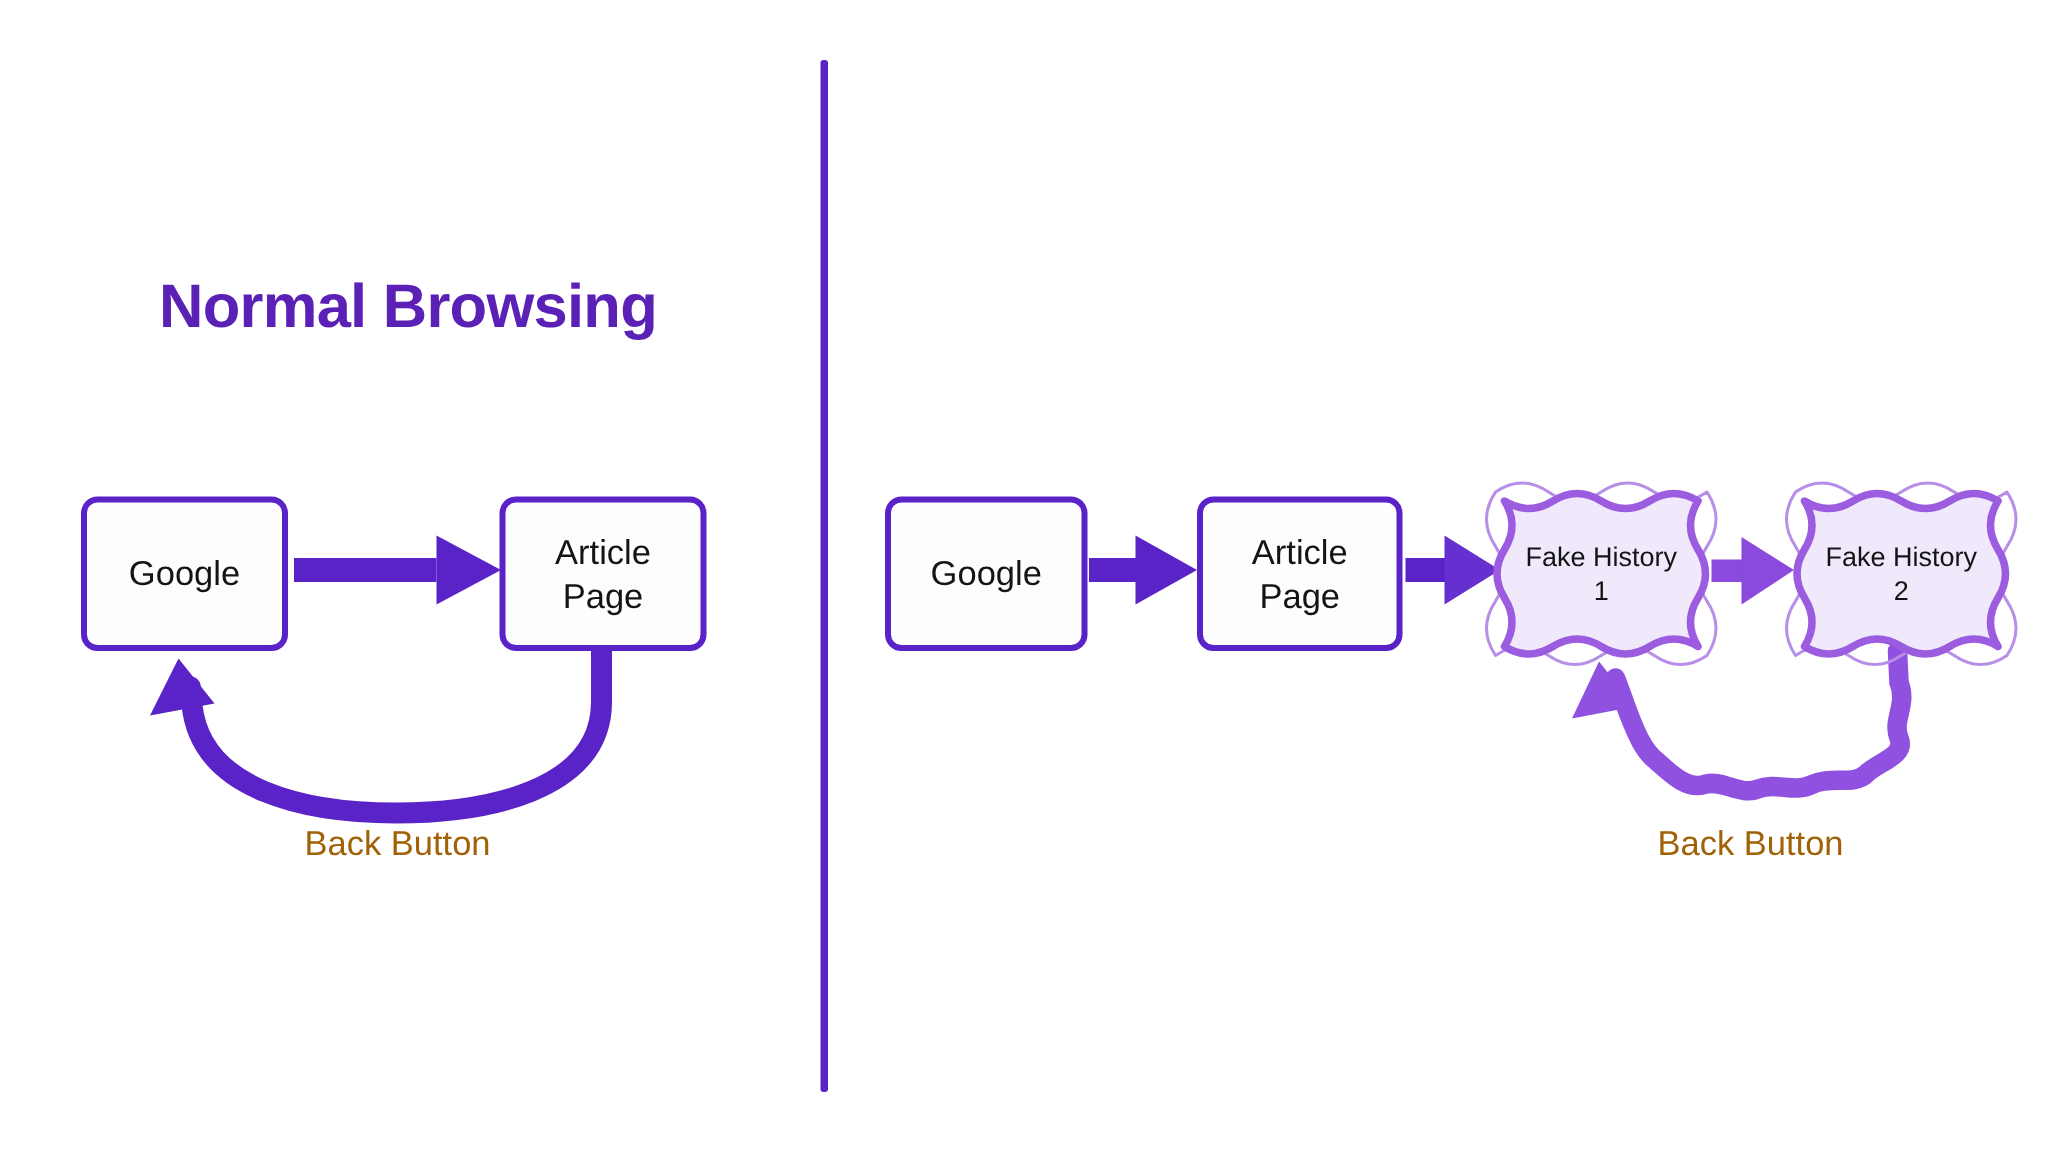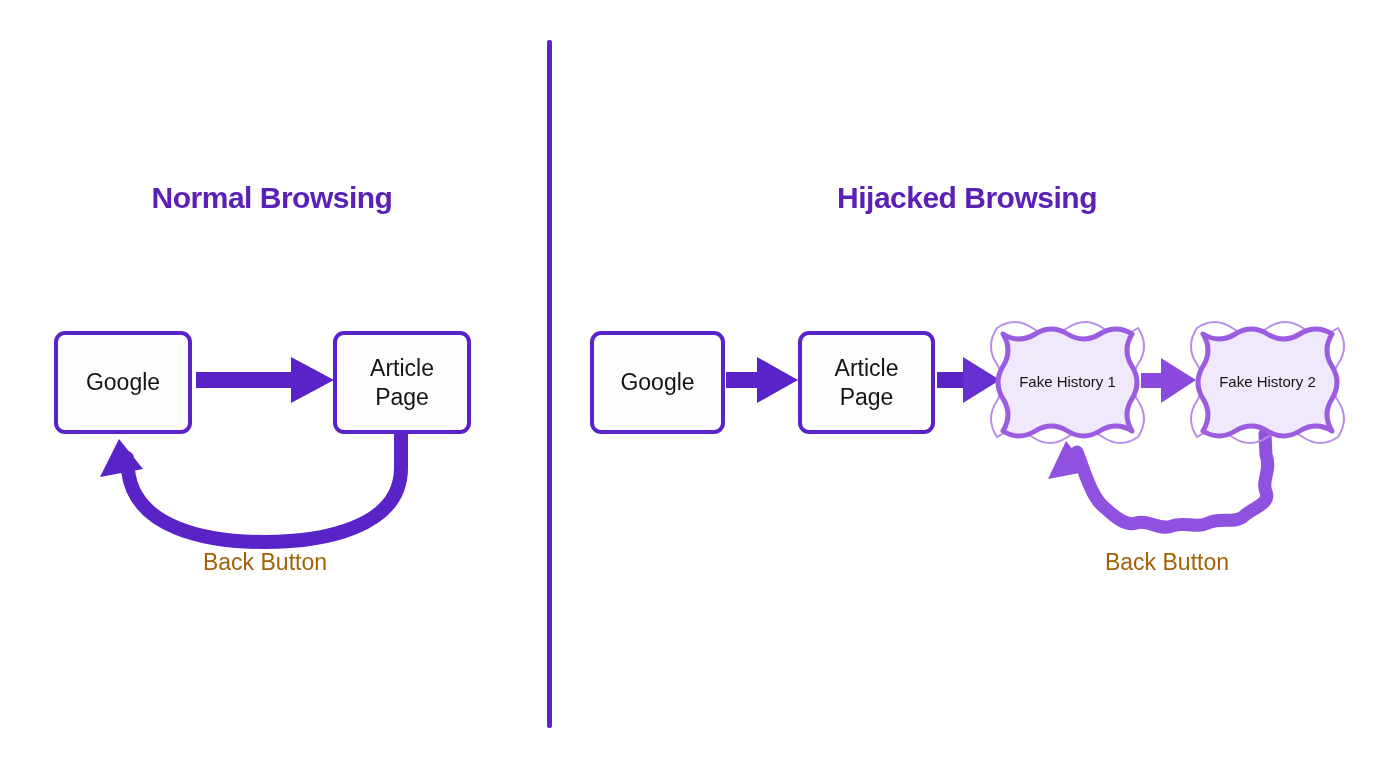--- a/index.html
+++ b/index.html
@@ -9,21 +9,21 @@
     height: 768px;
     background: #ffffff;
     overflow: hidden;
     font-family: "Liberation Sans", sans-serif;
   }
   .panel-title {
     position: absolute;
     top: 181px;
     height: 50px;
     text-align: center;
-    font-size: 30px;
+    font-size: 41px;
     font-weight: 700;
     letter-spacing: -0.5px;
     color: #5b21b6;
     z-index: 3;
     white-space: nowrap;
   }
   .title-left  { left: 57px;  width: 430px; }
   .title-right { left: 747px; width: 440px; }
 
   .divider {
@@ -62,21 +62,21 @@
 
   .fake-label {
     position: absolute;
     top: 333px;
     height: 99px;
     box-sizing: border-box;
     display: flex;
     align-items: center;
     justify-content: center;
     text-align: center;
-    font-size: 15px;
+    font-size: 18px;
     line-height: 1.25;
     color: #141414;
     padding: 0 14px;
     z-index: 3;
   }
   .fake-label-1 { left: 1000px; width: 135px; }
   .fake-label-2 { left: 1200px; width: 135px; }
 
   .back-label {
     position: absolute;
@@ -139,21 +139,20 @@
              C 1096 501, 1091 489, 1087 479
              C 1083 469, 1081 462, 1077 452" fill="none" stroke="#9050e0" stroke-width="13" stroke-linecap="round"></path>
     <polygon points="1066,441 1048,479 1090,471" fill="#9050e0"></polygon>
   <path d="M 997 328 Q 1014.6 316 1032.3 328 Q 1049.9 340 1067.5 328 Q 1085.1 316 1102.8 328 Q 1120.4 340 1138.0 328 Q 1150 346.2 1138 364.3 Q 1126 382.5 1138 400.7 Q 1150 418.8 1138 437.0 Q 1120.4 449 1102.8 437 Q 1085.1 425 1067.5 437 Q 1049.9 449 1032.3 437 Q 1014.6 425 997.0 437 Q 985 418.8 997 400.7 Q 1009 382.5 997 364.3 Q 985 346.2 997 328.0 Z" stroke="#b78fe8" stroke-width="2" fill="none" stroke-linejoin="round"></path>
       <path d="M 1003 334 Q 1019.1 344 1035.3 334 Q 1051.4 324 1067.5 334 Q 1083.6 344 1099.8 334 Q 1115.9 324 1132.0 334 Q 1122 350.2 1132 366.3 Q 1142 382.5 1132 398.7 Q 1122 414.8 1132 431.0 Q 1115.9 421 1099.8 431 Q 1083.6 441 1067.5 431 Q 1051.4 421 1035.3 431 Q 1019.1 441 1003.0 431 Q 1013 414.8 1003 398.7 Q 993 382.5 1003 366.3 Q 1013 350.2 1003 334.0 Z" stroke="#9b5ce0" stroke-width="5" fill="#f0e9fb" stroke-linejoin="round"></path>
       <path d="M 1197 328 Q 1214.6 316 1232.3 328 Q 1249.9 340 1267.5 328 Q 1285.1 316 1302.8 328 Q 1320.4 340 1338.0 328 Q 1350 346.2 1338 364.3 Q 1326 382.5 1338 400.7 Q 1350 418.8 1338 437.0 Q 1320.4 449 1302.8 437 Q 1285.1 425 1267.5 437 Q 1249.9 449 1232.3 437 Q 1214.6 425 1197.0 437 Q 1185 418.8 1197 400.7 Q 1209 382.5 1197 364.3 Q 1185 346.2 1197 328.0 Z" stroke="#b78fe8" stroke-width="2" fill="none" stroke-linejoin="round"></path>
       <path d="M 1203 334 Q 1219.1 344 1235.3 334 Q 1251.4 324 1267.5 334 Q 1283.6 344 1299.8 334 Q 1315.9 324 1332.0 334 Q 1322 350.2 1332 366.3 Q 1342 382.5 1332 398.7 Q 1322 414.8 1332 431.0 Q 1315.9 421 1299.8 431 Q 1283.6 441 1267.5 431 Q 1251.4 421 1235.3 431 Q 1219.1 441 1203.0 431 Q 1213 414.8 1203 398.7 Q 1193 382.5 1203 366.3 Q 1213 350.2 1203 334.0 Z" stroke="#9b5ce0" stroke-width="5" fill="#f0e9fb" stroke-linejoin="round"></path>
     </svg>
 
   <div class="panel-title title-left">Normal Browsing</div>
-  <div class="panel-title title-right">Hijacked Browsing</div>
 
   <div class="divider"></div>
 
   <div class="node node-google-left">
     <span>Google</span>
   </div>
   <div class="node node-article-left">
     <span>Article Page</span>
   </div>
 

